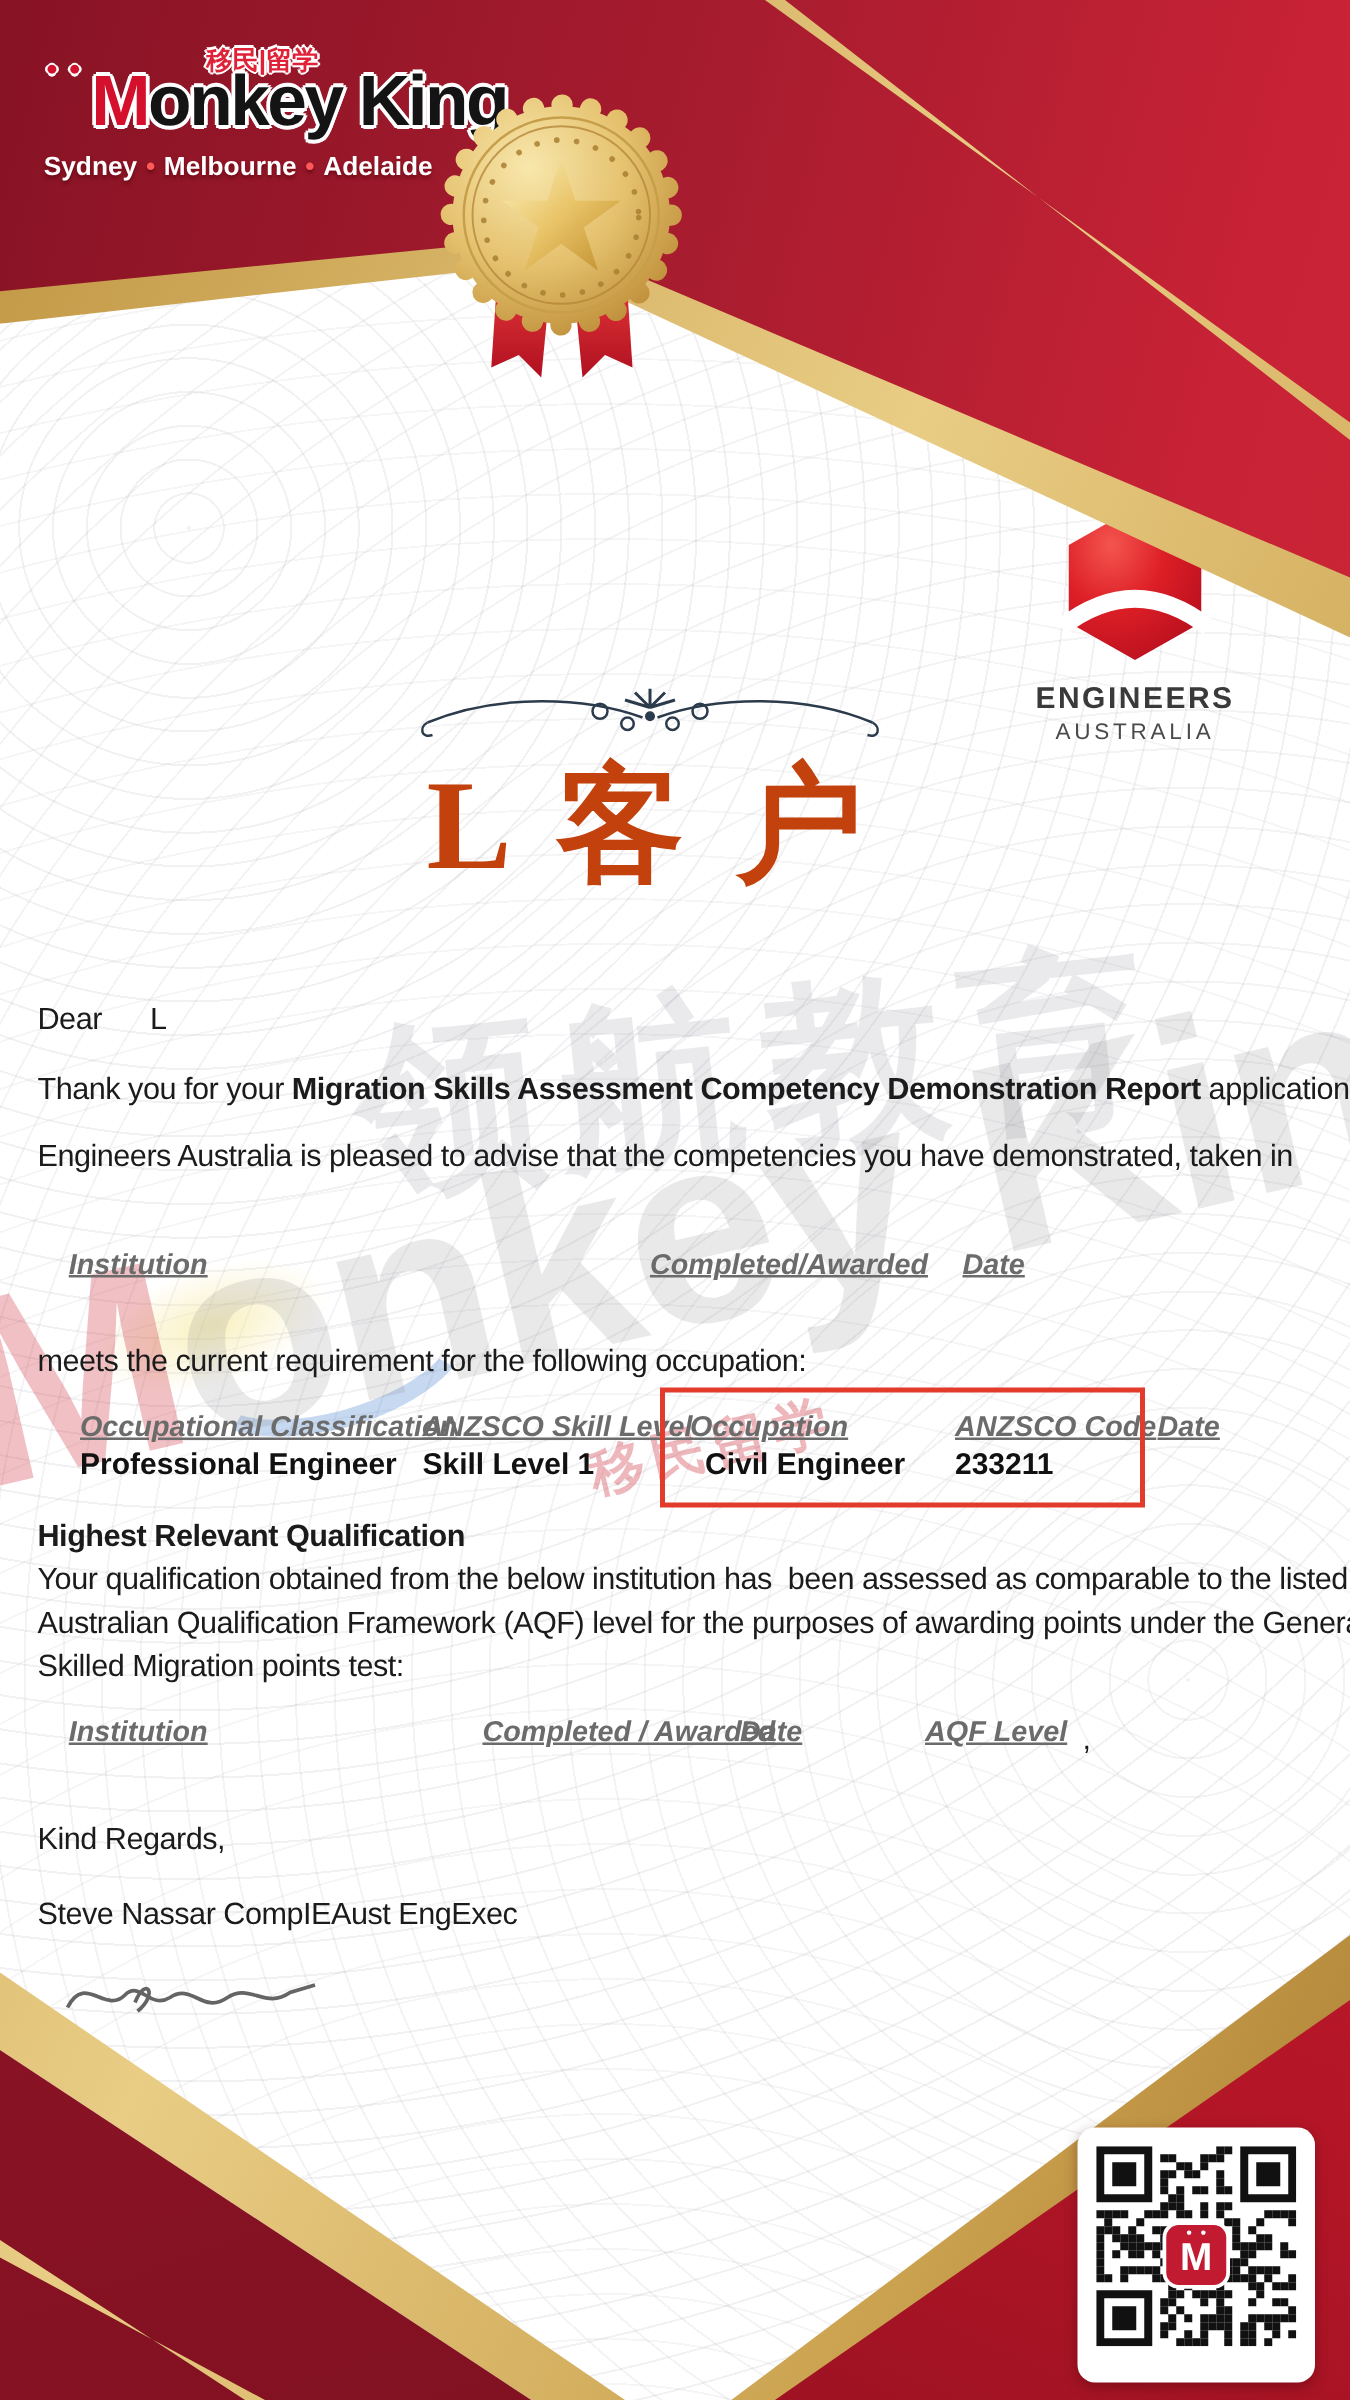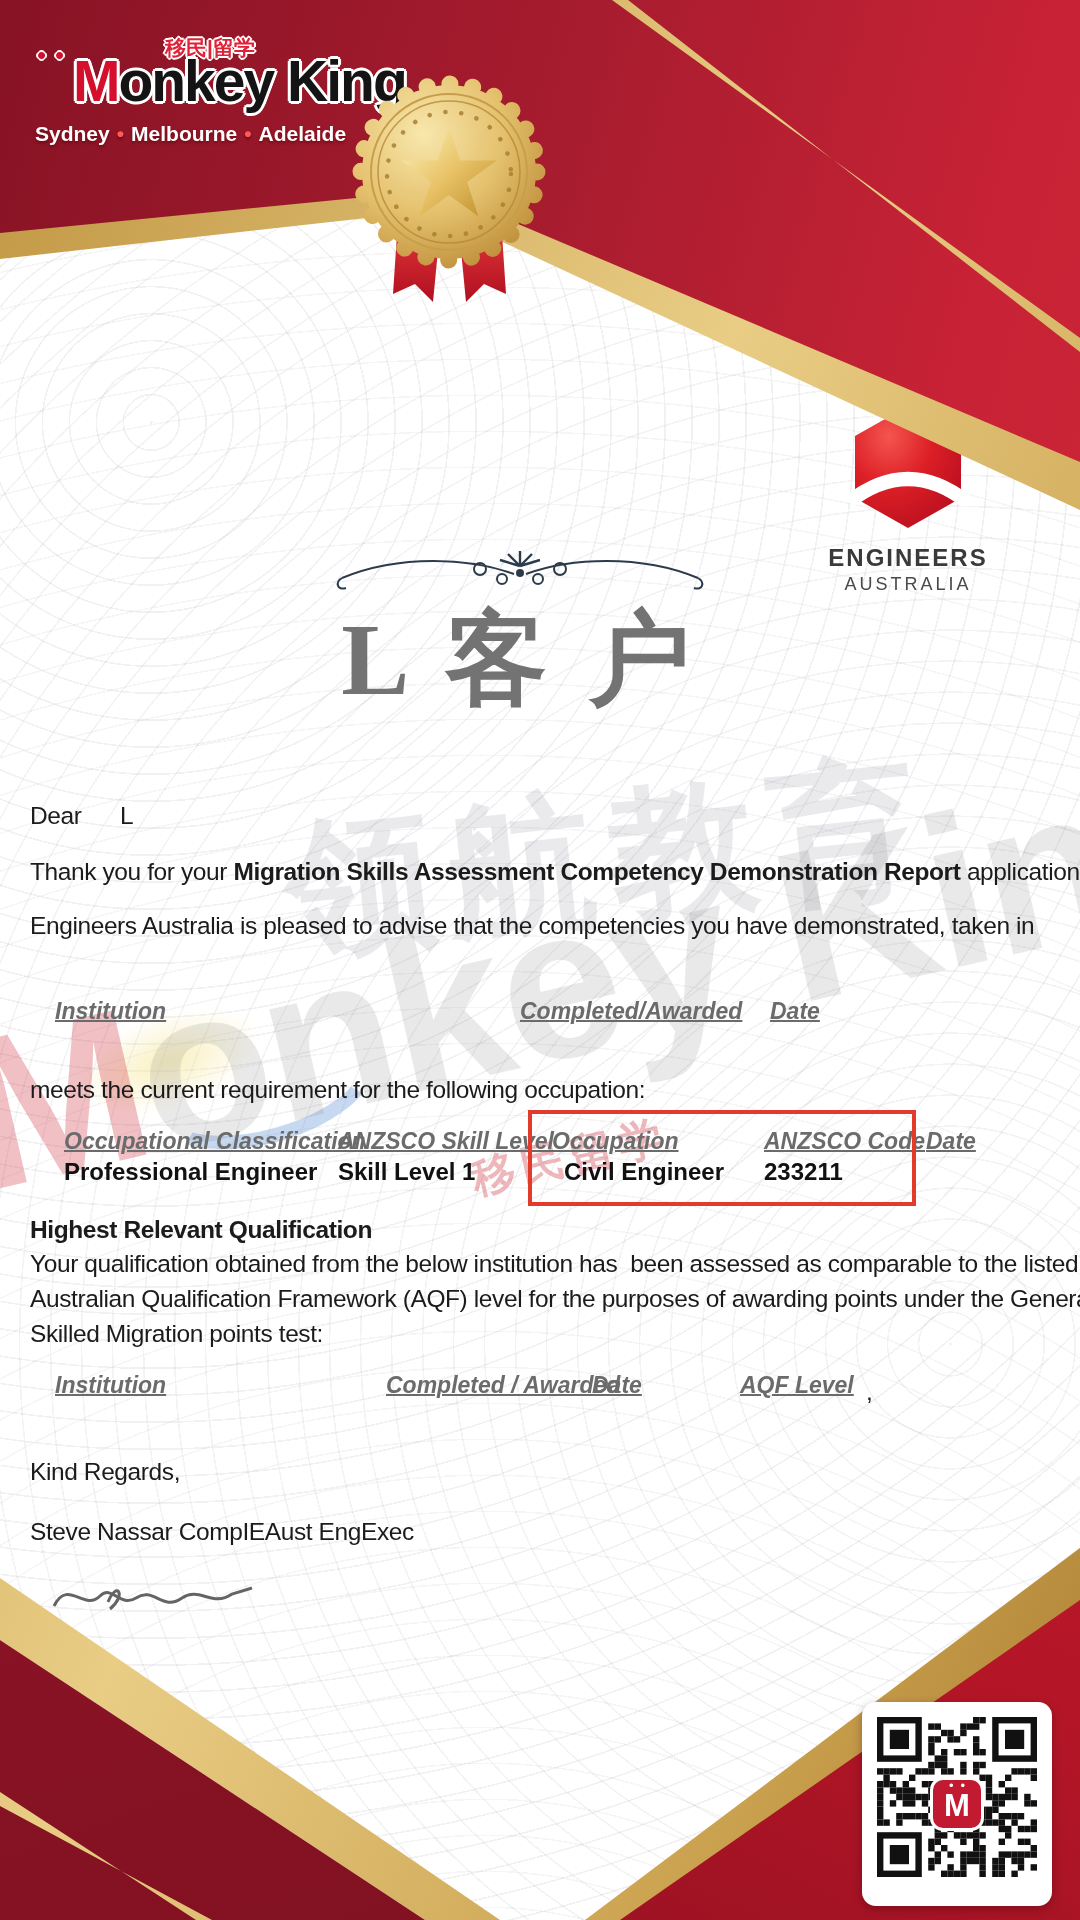--- a/index.html
+++ b/index.html
@@ -44,21 +44,21 @@
   .cities .cdot{color:#ff5a5a;margin:0 7px;}
   
   .medal{position:absolute;left:337px;top:64px;z-index:18;}
   
   .ea{position:absolute;left:818px;top:402px;width:180px;z-index:10;text-align:center;}
   .ea-l1{font-size:24px;letter-spacing:2px;color:#3a3a3a;font-weight:bold;margin-top:6px;}
   .ea-l2{font-size:18px;letter-spacing:3px;color:#4a4a4a;margin-top:2px;}
   
   .flourish{position:absolute;left:330px;top:546px;z-index:10;}
   .hero-name{position:absolute;left:0;top:592px;width:1040px;text-align:center;z-index:10;
-    font-family:"Liberation Serif",serif;font-weight:bold;font-size:102px;color:#737373;letter-spacing:8px;}
+    font-family:"Liberation Serif",serif;font-weight:bold;font-size:102px;color:#c2410c;letter-spacing:8px;}
   .hero-occ{position:absolute;left:0;top:706px;width:1040px;text-align:center;z-index:10;
     font-family:"Liberation Serif",serif;font-weight:bold;font-size:58px;color:#1d3950;}
   
   .txt{position:absolute;left:30px;z-index:10;font-size:24.5px;letter-spacing:-0.4px;white-space:pre;color:#1b1b1b;}
   .bold{font-weight:bold;}
   .th{position:absolute;top:0;font-size:23px;font-style:italic;font-weight:bold;color:#6b6b6b;
       text-decoration:underline;text-decoration-thickness:2px;white-space:nowrap;}
   .tv{position:absolute;top:0;font-size:24px;font-weight:bold;color:#111;white-space:nowrap;}
   .trow{position:absolute;left:0;width:1080px;height:30px;z-index:10;}
   .redbox{position:absolute;left:528px;top:1110px;width:380px;height:88px;z-index:11;

